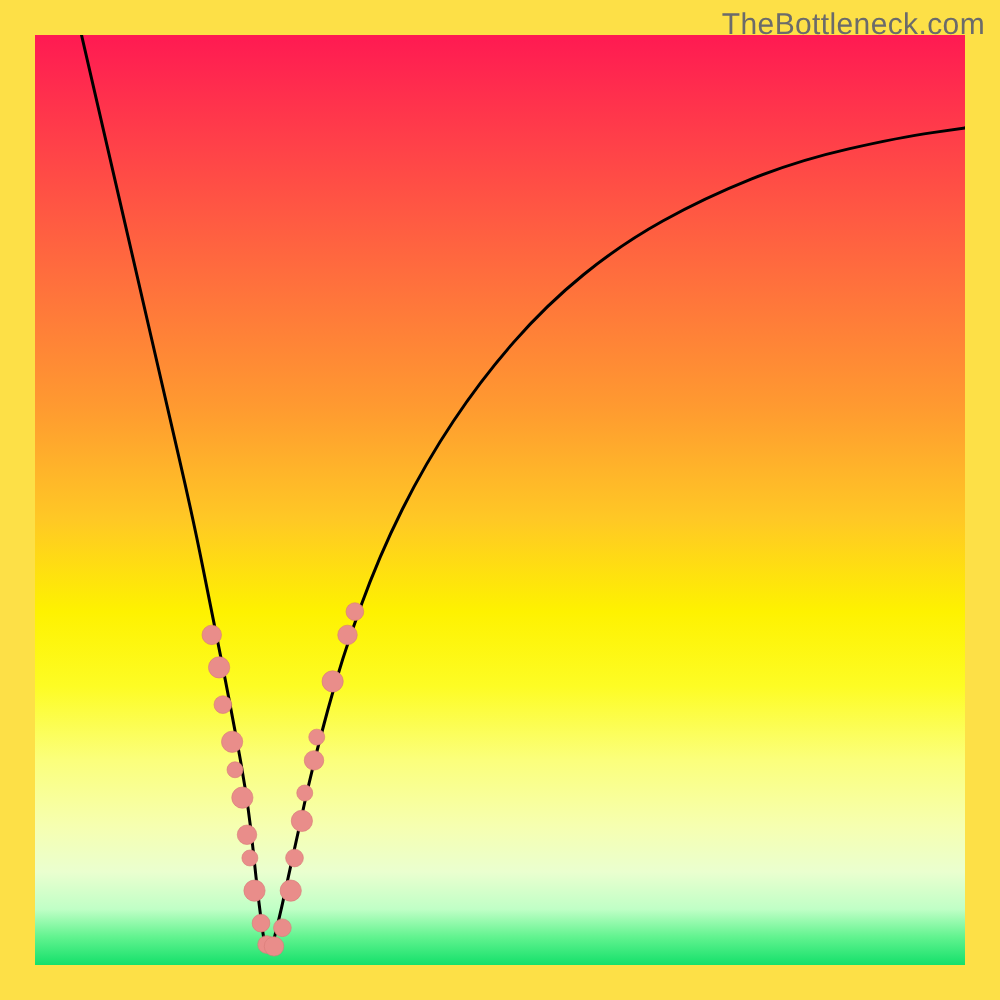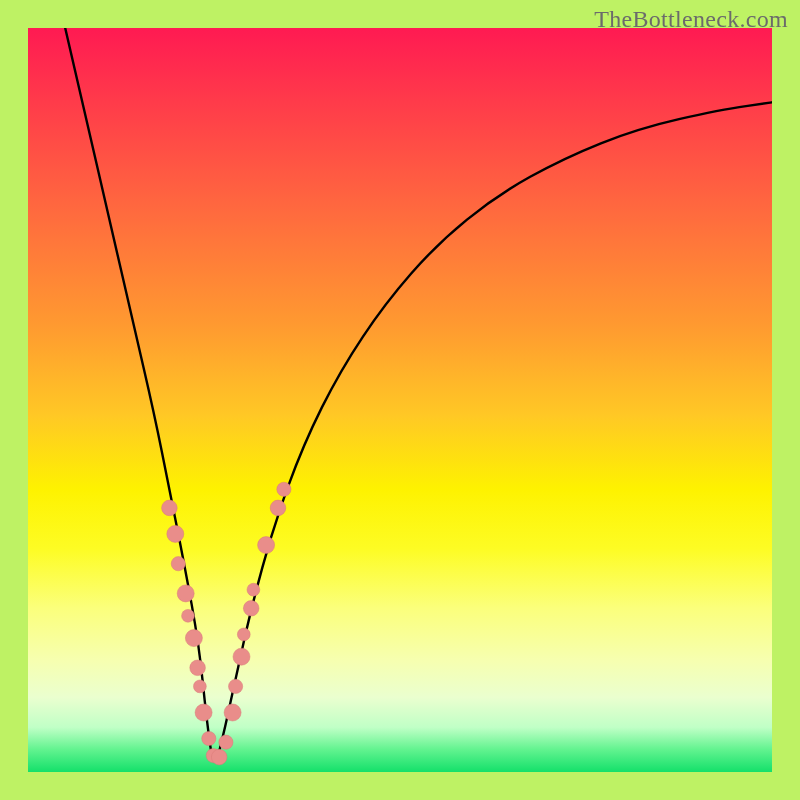--- a/index.html
+++ b/index.html
@@ -10,22 +10,21 @@
     overflow: hidden;
     background: #000;
     font-family: Arial, Helvetica, sans-serif;
   }
   .frame {
     position: absolute;
     left: 0;
     top: 0;
     width: 800px;
     height: 800px;
-    background: #bef264;
-    font-family: Liberation Serif, serif;
+    background: #fde047;
   }
   .plot {
     position: absolute;
     left: 28px;
     top: 28px;
     width: 744px;
     height: 744px;
     background: linear-gradient(to bottom,
       #ff1a52 0%,
       #ff3b4a 10%,

